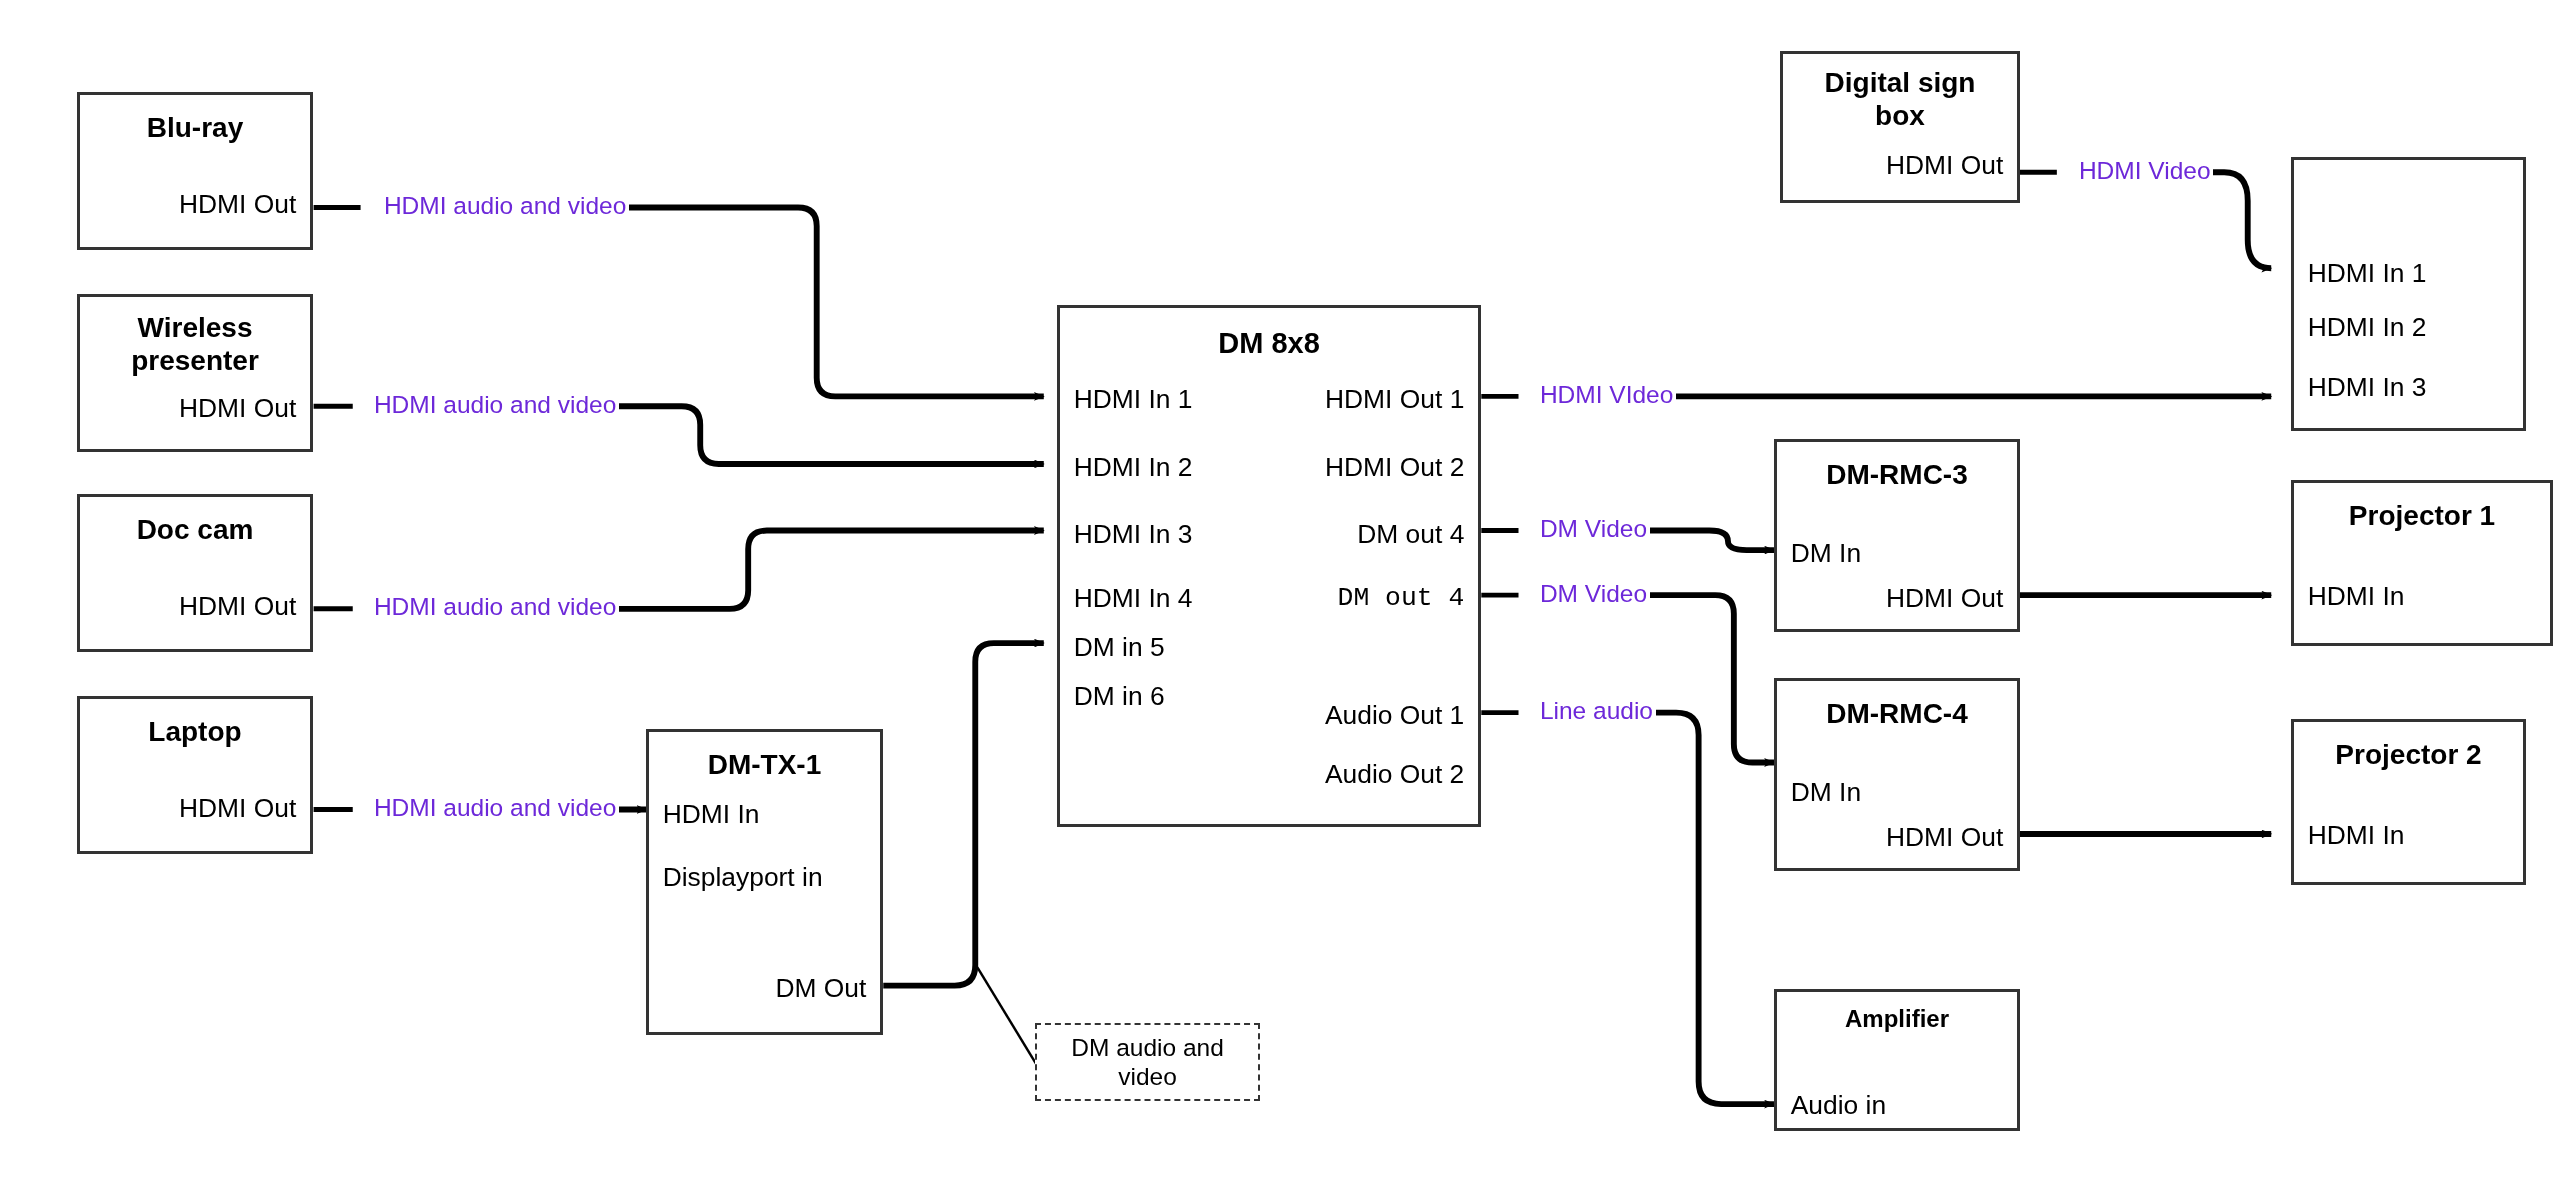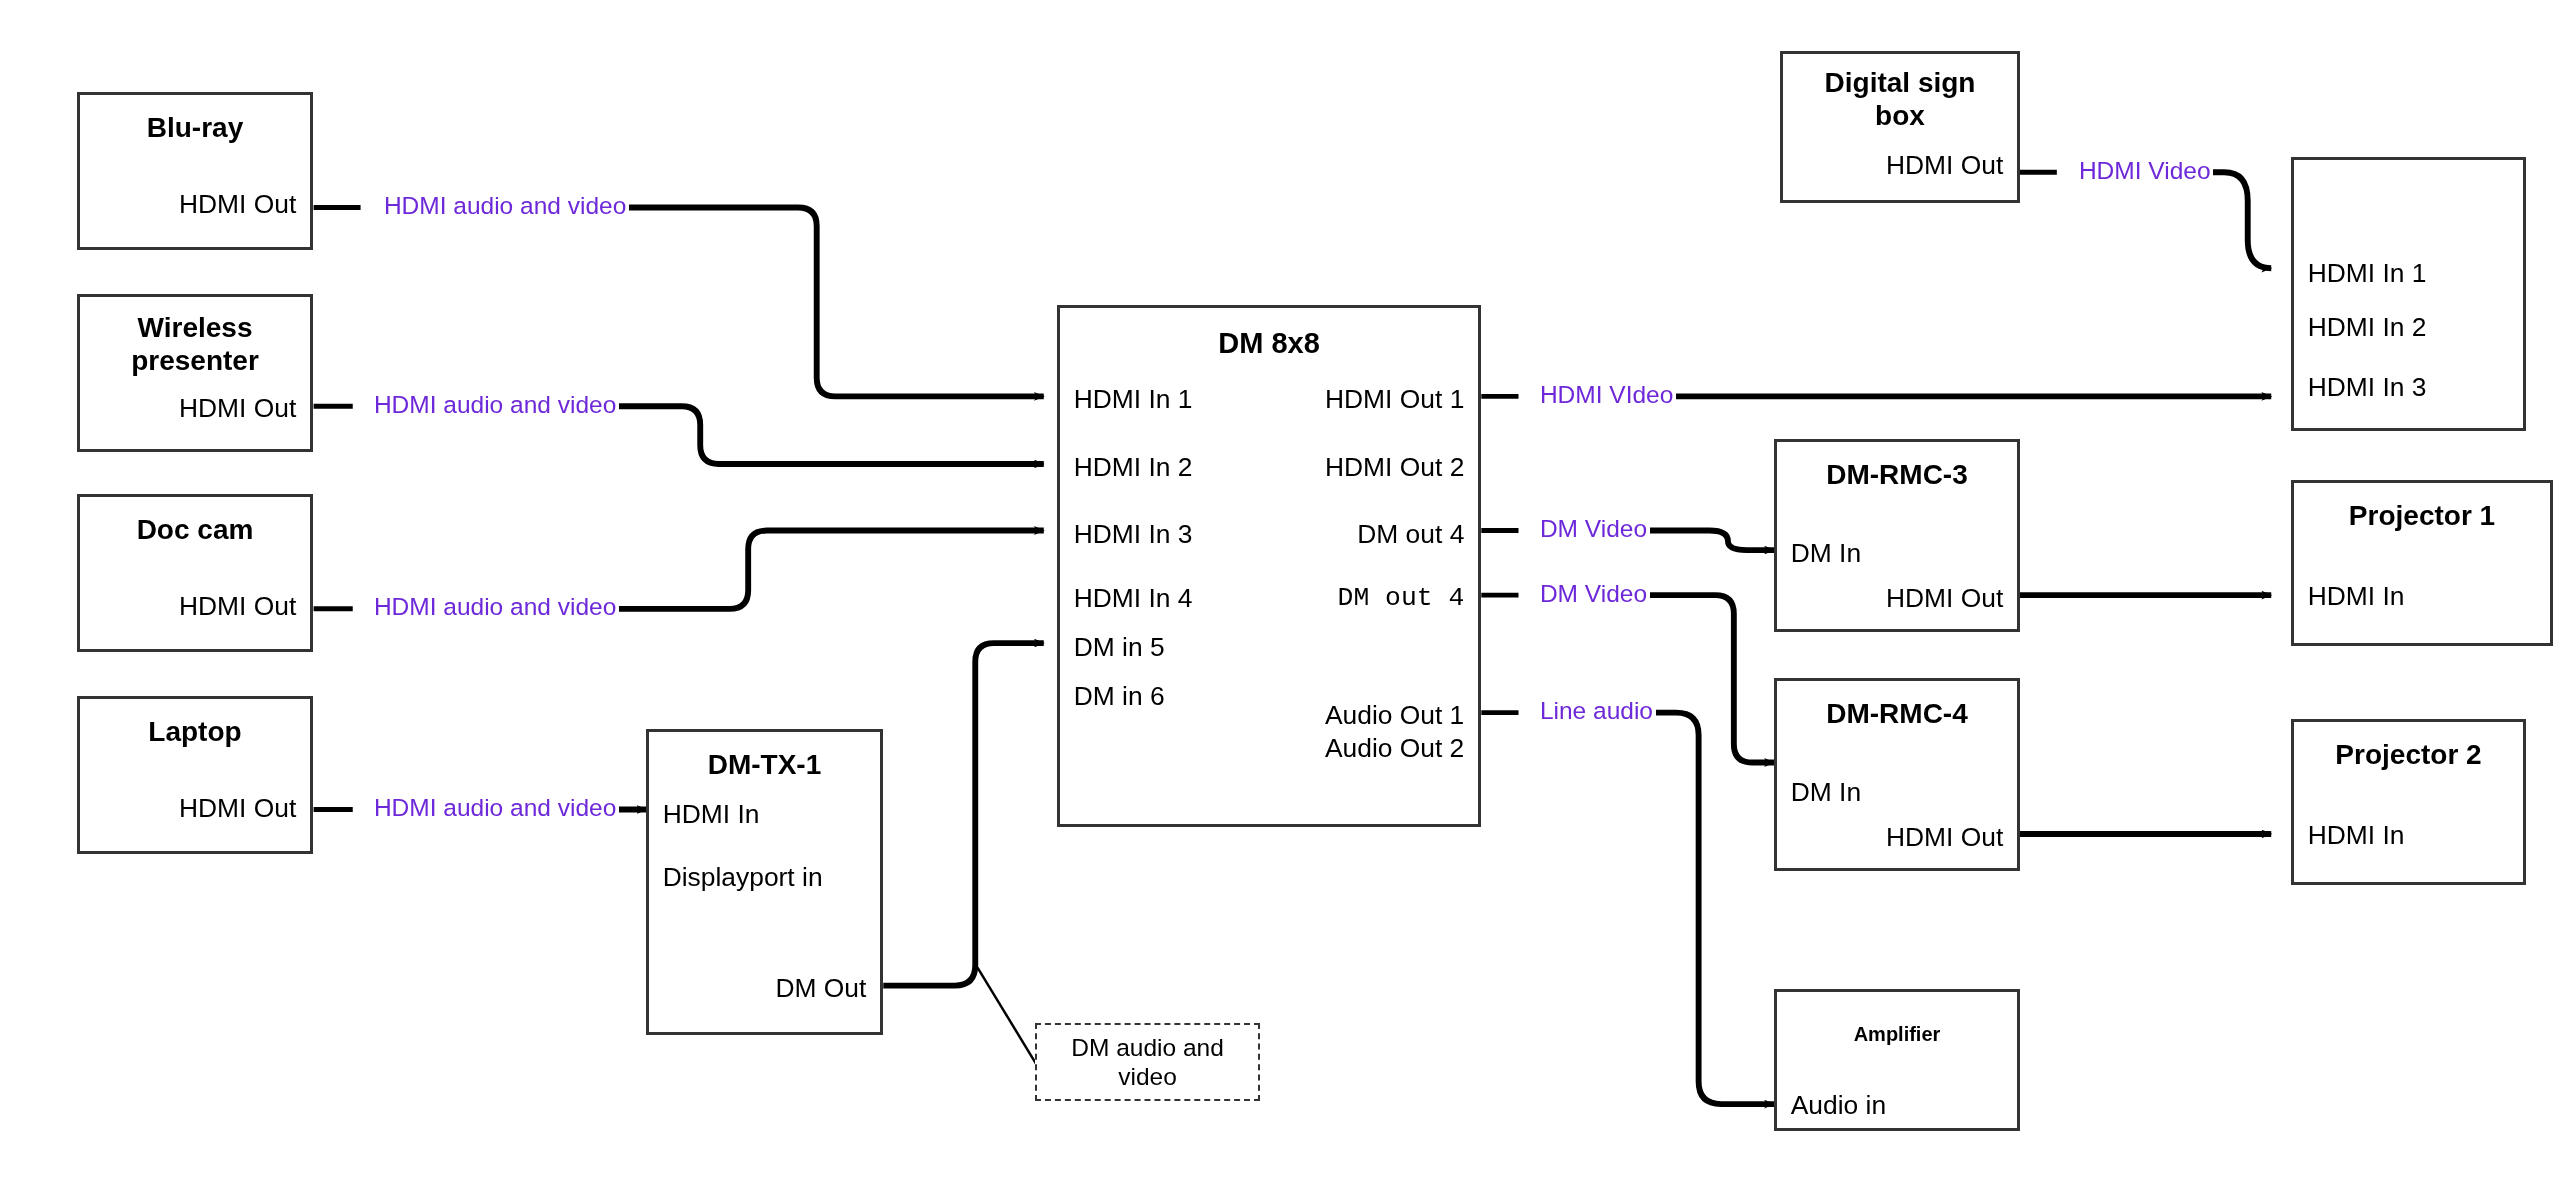--- a/index.html
+++ b/index.html
@@ -109,21 +109,21 @@
     <div class="port left" style="top:144px;font-size:26.4px;">HDMI In 2</div>
     <div class="port left" style="top:211px;font-size:26.4px;">HDMI In 3</div>
     <div class="port left" style="top:275px;font-size:26.4px;">HDMI In 4</div>
     <div class="port left" style="top:324px;font-size:26.4px;">DM in 5</div>
     <div class="port left" style="top:373px;font-size:26.4px;">DM in 6</div>
     <div class="port right" style="top:76px;font-size:26.4px;">HDMI Out 1</div>
     <div class="port right" style="top:144px;font-size:26.4px;">HDMI Out 2</div>
     <div class="port right" style="top:211px;font-size:26.4px;">DM out 4</div>
     <div class="port right" style="top:275px;font-size:26.4px;font-family:Liberation Mono, monospace;">DM out 4</div>
     <div class="port right" style="top:392px;font-size:26.4px;">Audio Out 1</div>
-    <div class="port right" style="top:425px;font-size:26.4px;">Audio Out 2</div>
+    <div class="port right" style="top:451px;font-size:26.4px;">Audio Out 2</div>
   </div>
 
   <div class="node" style="left:1780px;top:51px;width:240px;height:152px;">
     <div class="title" style="font-size:28px;margin-top:11.7px;white-space:pre-line;">Digital sign
 box</div>
     <div class="port right" style="top:96px;font-size:26.4px;">HDMI Out</div>
   </div>
 
   <div class="node" style="left:2291px;top:157px;width:235px;height:274px;">
     <div class="port left" style="top:98px;font-size:26.4px;">HDMI In 1</div>
@@ -147,21 +147,21 @@
     <div class="title" style="font-size:28px;margin-top:15.7px;">Projector 1</div>
     <div class="port left" style="top:98px;font-size:26.4px;">HDMI In</div>
   </div>
 
   <div class="node" style="left:2291px;top:719px;width:235px;height:166px;">
     <div class="title" style="font-size:28px;margin-top:15.7px;">Projector 2</div>
     <div class="port left" style="top:98px;font-size:26.4px;">HDMI In</div>
   </div>
 
   <div class="node" style="left:1774px;top:989px;width:246px;height:142px;">
-    <div class="title" style="font-size:20px;margin-top:31px;">Amplifier</div>
+    <div class="title" style="font-size:24px;margin-top:13px;">Amplifier</div>
     <div class="port left" style="top:98px;font-size:26.4px;">Audio in</div>
   </div>
 
   <div class="callout" style="left:1035px;top:1023px;width:225px;height:78px;font-size:24.5px;white-space:pre-line;">
     <span>DM audio and
 video</span>
   </div>
 
 </div>
 

